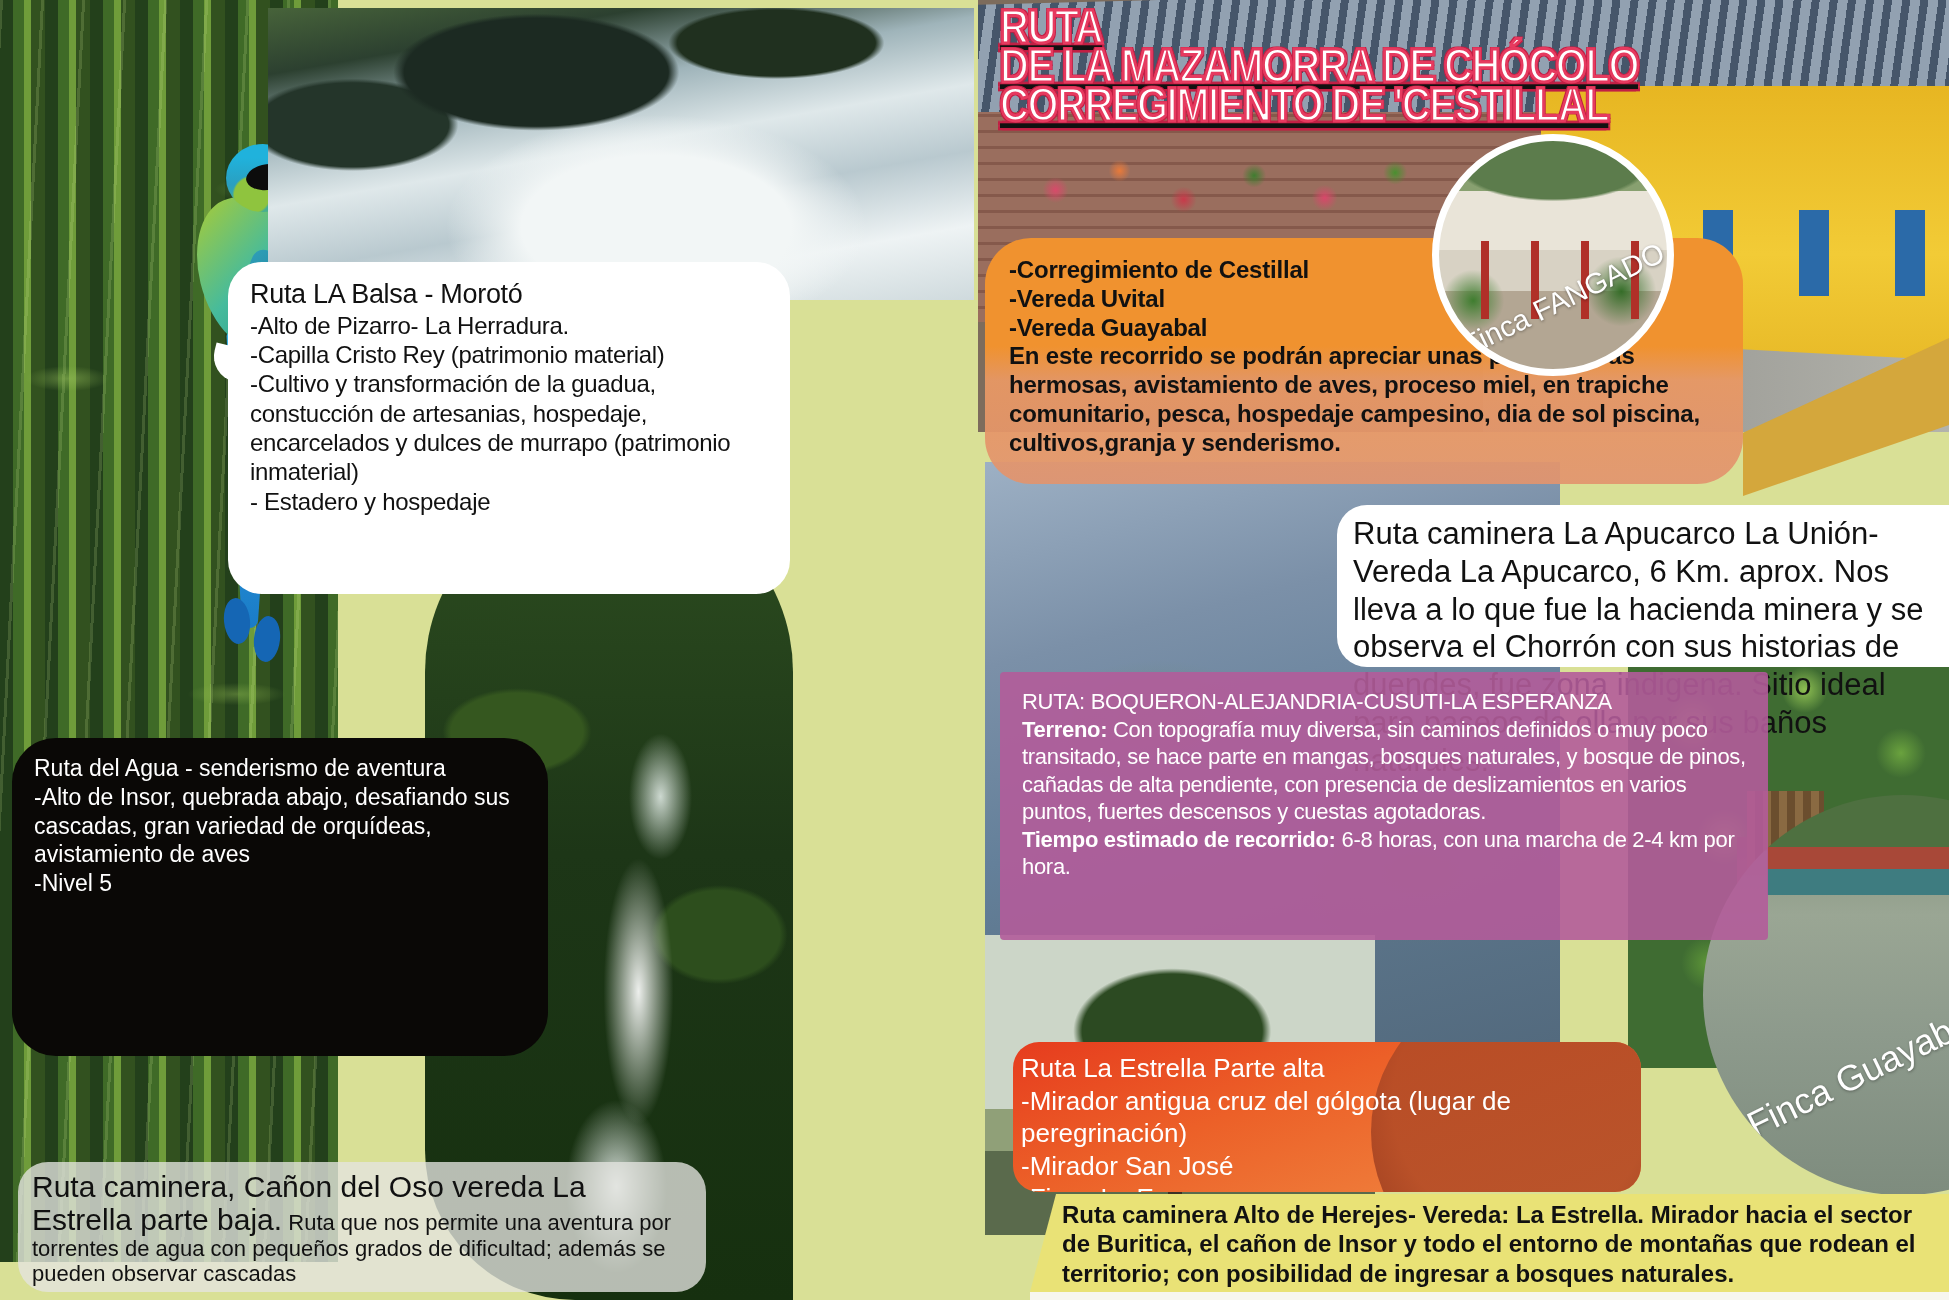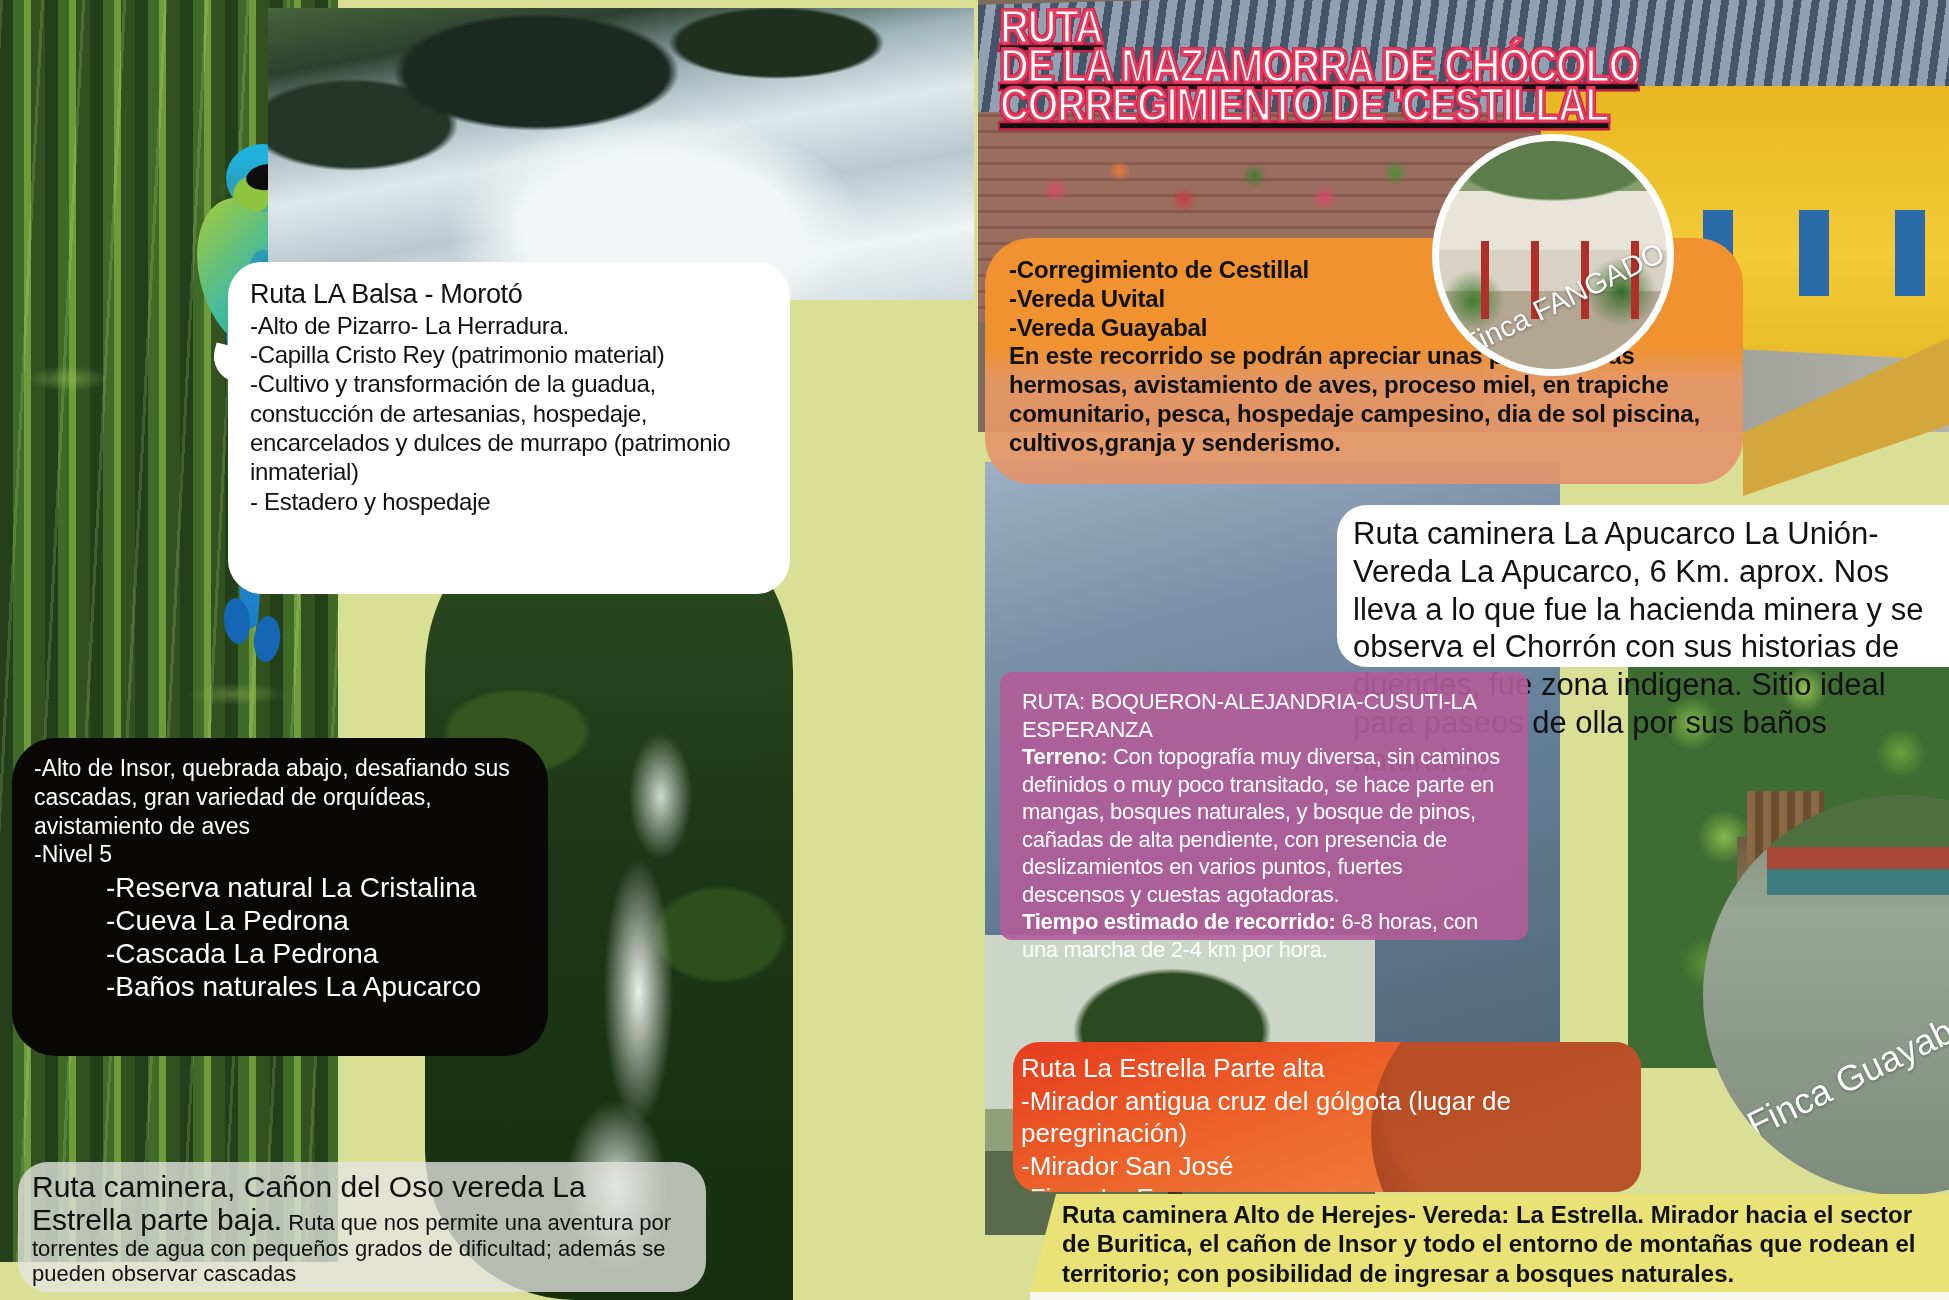--- a/index.html
+++ b/index.html
@@ -147,22 +147,22 @@
   .fangado-label{position:absolute;left:14px;top:142px;font-size:29px;color:#fff;transform:rotate(-26deg);
     text-shadow:0 1px 3px rgba(0,0,0,.4);white-space:nowrap;}
   .cestillal-card{left:985px;top:238px;width:758px;height:246px;border-radius:46px;z-index:4;
     background:linear-gradient(180deg,#f0922f 0%,#f0922f 44%,rgba(232,152,100,.95) 58%,rgba(226,148,110,.92) 100%);
     padding:18px 24px 0 24px;box-sizing:border-box;font-weight:bold;font-size:24px;line-height:1.2;
     letter-spacing:-.2px;}
   .cestillal-card p{margin:0;}
   .apucarco-card{left:1337px;top:505px;width:612px;height:162px;background:#fff;
     border-radius:30px 0 0 30px;padding:10px 10px 0 16px;box-sizing:border-box;font-size:31px;
     line-height:1.22;z-index:3;}
-  .boqueron-card{left:1000px;top:672px;width:528px;height:268px;background:rgba(178,92,154,.9);
-    border-radius:12px;color:#fff;padding:16px 22px 0 22px;box-sizing:border-box;z-index:3;}
+  .boqueron-card{left:1000px;top:672px;width:768px;height:268px;background:rgba(178,92,154,.9);
+    border-radius:4px;color:#fff;padding:16px 22px 0 22px;box-sizing:border-box;z-index:3;}
   .boqueron-header{font-size:22px;margin:0 0 18px 0;letter-spacing:-.3px;}
   .boqueron-card p{margin:0;font-size:22px;line-height:1.25;letter-spacing:-.3px;}
   .estrella-card{left:1013px;top:1042px;width:628px;height:150px;border-radius:26px;overflow:hidden;
     color:#fff;padding:10px 0 0 8px;box-sizing:border-box;font-size:26px;line-height:1.25;z-index:3;
     background:linear-gradient(160deg,#e63c1e 0%,#ec6028 40%,#f08c44 100%);}
   .estrella-foliage{position:absolute;right:-30px;top:-60px;width:300px;height:300px;border-radius:50%;
     background:radial-gradient(circle at 50% 40%,#b04a26 0 55%,#7e2a16 100%);opacity:.85;}
   .estrella-text{position:relative;z-index:1;}
   .estrella-text p{margin:0;}
   .herejes-strip{left:1030px;top:1194px;width:919px;height:98px;background:#e9e276;
@@ -195,28 +195,23 @@
 
   <div class="abs balsa-card">
     <p class="balsa-title">Ruta LA Balsa - Morotó</p>
     <p>-Alto de Pizarro- La Herradura.</p>
     <p>-Capilla Cristo Rey (patrimonio material)</p>
     <p>-Cultivo y transformación de la guadua, constucción de artesanias, hospedaje, encarcelados y dulces de murrapo (patrimonio inmaterial)</p>
     <p>- Estadero y hospedaje</p>
   </div>
 
   <div class="abs agua-card">
+    <p>Ruta del Agua - senderismo de aventura</p>
     <p>-Alto de Insor, quebrada abajo, desafiando sus cascadas, gran variedad de orquídeas, avistamiento de aves</p>
     <p>-Nivel 5</p>
-    <div class="agua-list">
-      <p>-Reserva natural La Cristalina</p>
-      <p>-Cueva La Pedrona</p>
-      <p>-Cascada La Pedrona</p>
-      <p>-Baños naturales La Apucarco</p>
-    </div>
   </div>
 
   <div class="abs canon-card">
     <span class="canon-big">Ruta caminera, Cañon del Oso vereda La Estrella parte baja.</span><span class="canon-small"> Ruta que nos permite una aventura por torrentes de agua con pequeños grados de dificultad; además se pueden observar cascadas</span>
   </div>
 
   <div class="abs house">
     <div class="house-roof"></div>
     <div class="house-brick"></div>
     <div class="house-yellow"></div>

